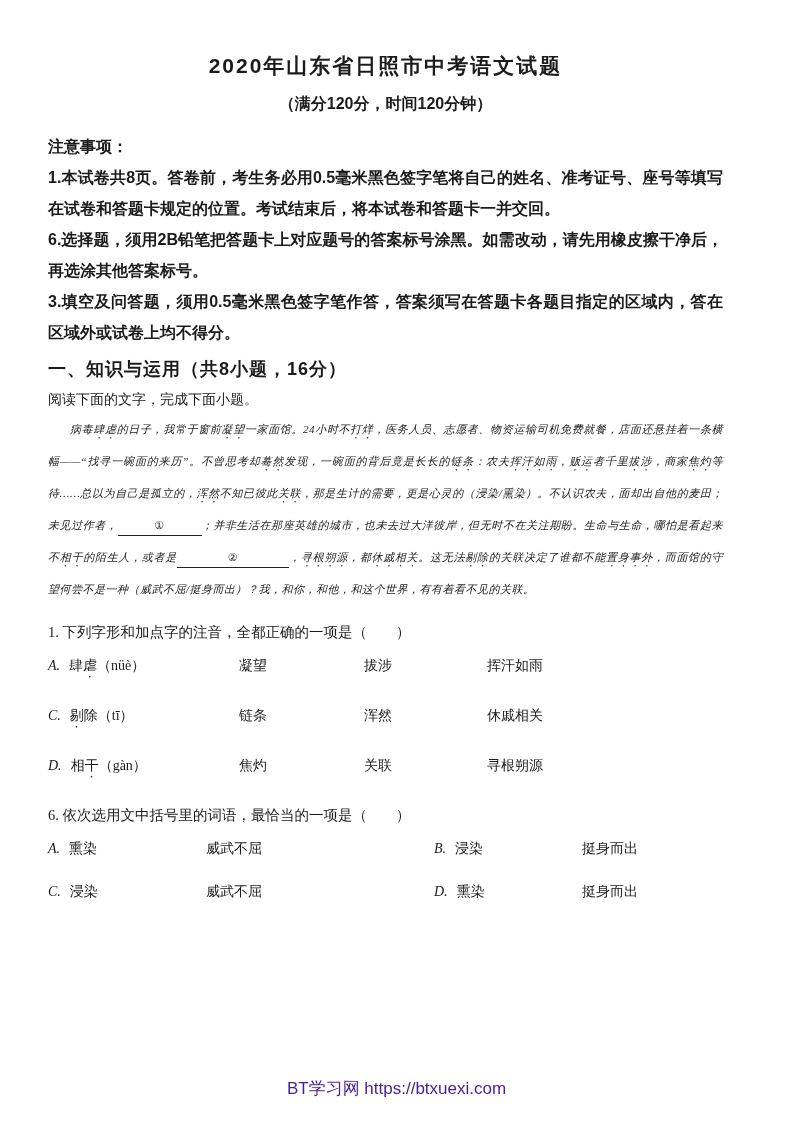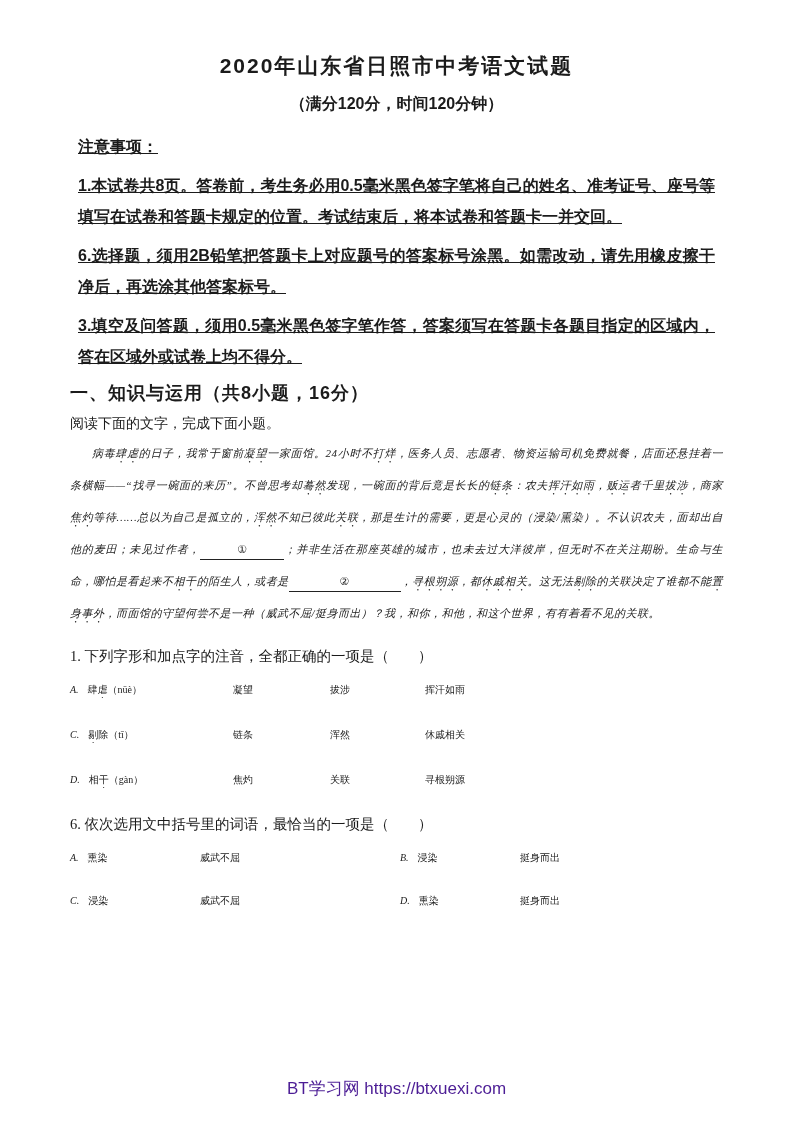--- a/index.html
+++ b/index.html
@@ -9,21 +9,21 @@
   }
   body {
     width: 793px;
     height: 1122px;
     position: relative;
     overflow: hidden;
     font-family: "Liberation Serif", serif;
     color: #1b1b1b;
   }
   .page {
-    padding: 46px 70px 0 70px;
+    padding: 46px 70px 0 48px;
   }
   .title {
     font-family: "Liberation Sans", sans-serif;
     font-size: 21px;
     font-weight: 700;
     text-align: center;
     letter-spacing: 2px;
     margin: 6px 0 14px 0;
   }
   .subtitle {
@@ -33,21 +33,21 @@
     text-align: center;
     margin: 0 0 16px 0;
   }
   .notice {
     font-family: "Liberation Sans", sans-serif;
     font-weight: 700;
     font-size: 16px;
     line-height: 31px;
     text-align: justify;
   }
-  .notice p { margin: 8px; text-decoration: underline; }
+  .notice p { margin: 0; }
   .section-heading {
     font-family: "Liberation Sans", sans-serif;
     font-weight: 700;
     font-size: 18px;
     margin: 9px 0 10px 0;
     letter-spacing: 1px;
   }
   .intro {
     font-size: 14px;
     margin: 0 0 4px 0;
@@ -76,23 +76,24 @@
     line-height: 20px;
   }
   .blank.b1 { min-width: 84px; }
   .blank.b2 { min-width: 112px; }
   .q-stem {
     font-size: 14.5px;
     margin: 18px 0 14px 0;
   }
   .opt-row {
     display: grid;
-    font-size: 10px;
+    font-size: 14px;
     line-height: 19px;
     align-items: baseline;
+    gap: 28px;
   }
   .q1-row {
     grid-template-columns: 163px 97px 95px auto;
     margin-bottom: 25px;
   }
   .q2-row {
     grid-template-columns: 130px 200px 120px auto;
     margin-bottom: 24px;
   }
   .opt-letter {

